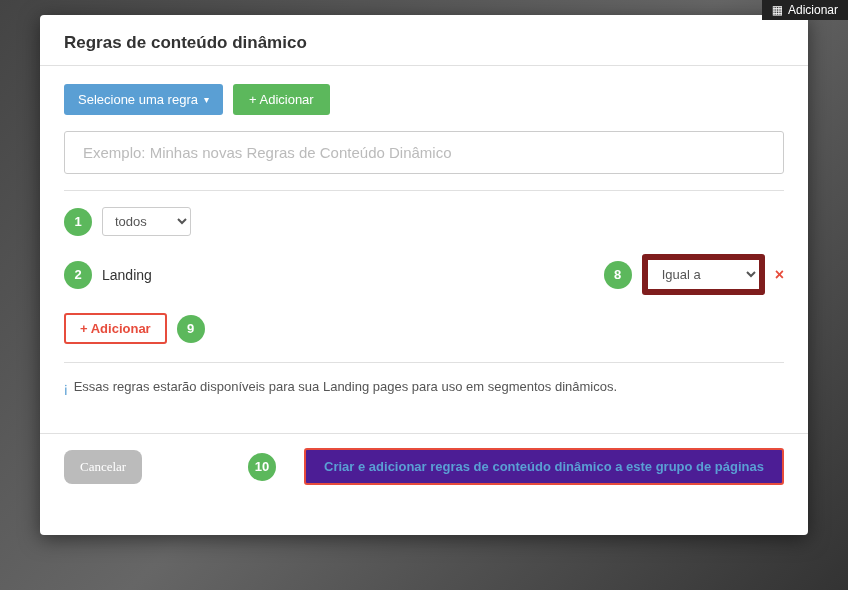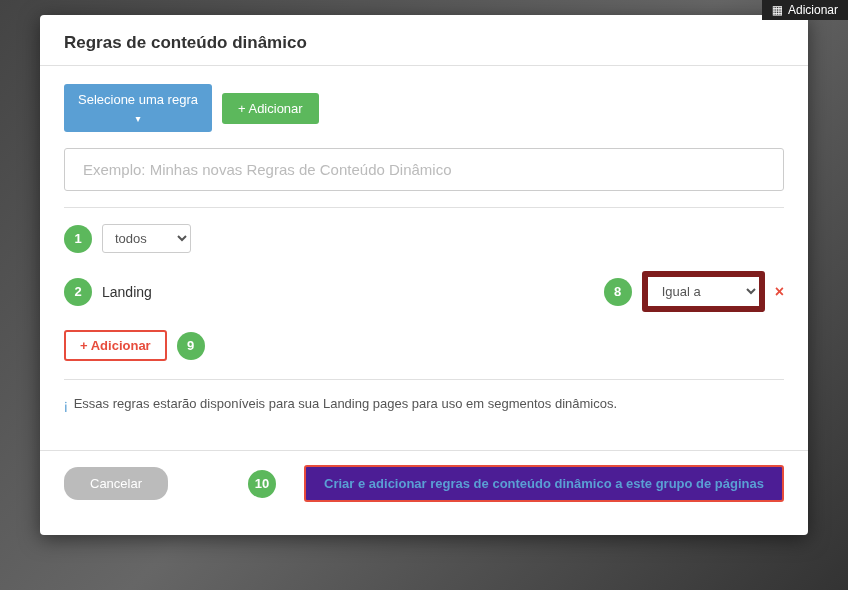--- a/index.html
+++ b/index.html
@@ -86,21 +86,20 @@
       background: #5a9fd4;
       color: #fff;
       border: none;
       padding: 8px 14px;
       border-radius: 3px;
       cursor: pointer;
       font-size: 13px;
       display: flex;
       align-items: center;
       gap: 6px;
-      flex-direction: column;
     }
 
     .btn-add-main {
       background: #5cb85c;
       color: #fff;
       border: none;
       padding: 8px 16px;
       border-radius: 3px;
       cursor: pointer;
       font-size: 13px;
@@ -252,24 +251,25 @@
       display: flex;
       align-items: center;
       justify-content: space-between;
       background: #fff;
     }
 
     .btn-cancel {
       background: #bbb;
       color: #fff;
       border: none;
-      padding: 9px 26px;
-      border-radius: 14px;
-      cursor: pointer;
-      font-size: 13px;
+      padding: 9px 16px;
+      border-radius: 8px;
+      cursor: pointer;
+      font-size: 13px;
+      font-family: Liberation Serif, serif;
     }
 
     .btn-create {
       background: #4c1d95;
       color: #5a9fd4;
       border: 2px solid #e74c3c;
       padding: 9px 18px;
       border-radius: 3px;
       cursor: pointer;
       font-size: 13px;

